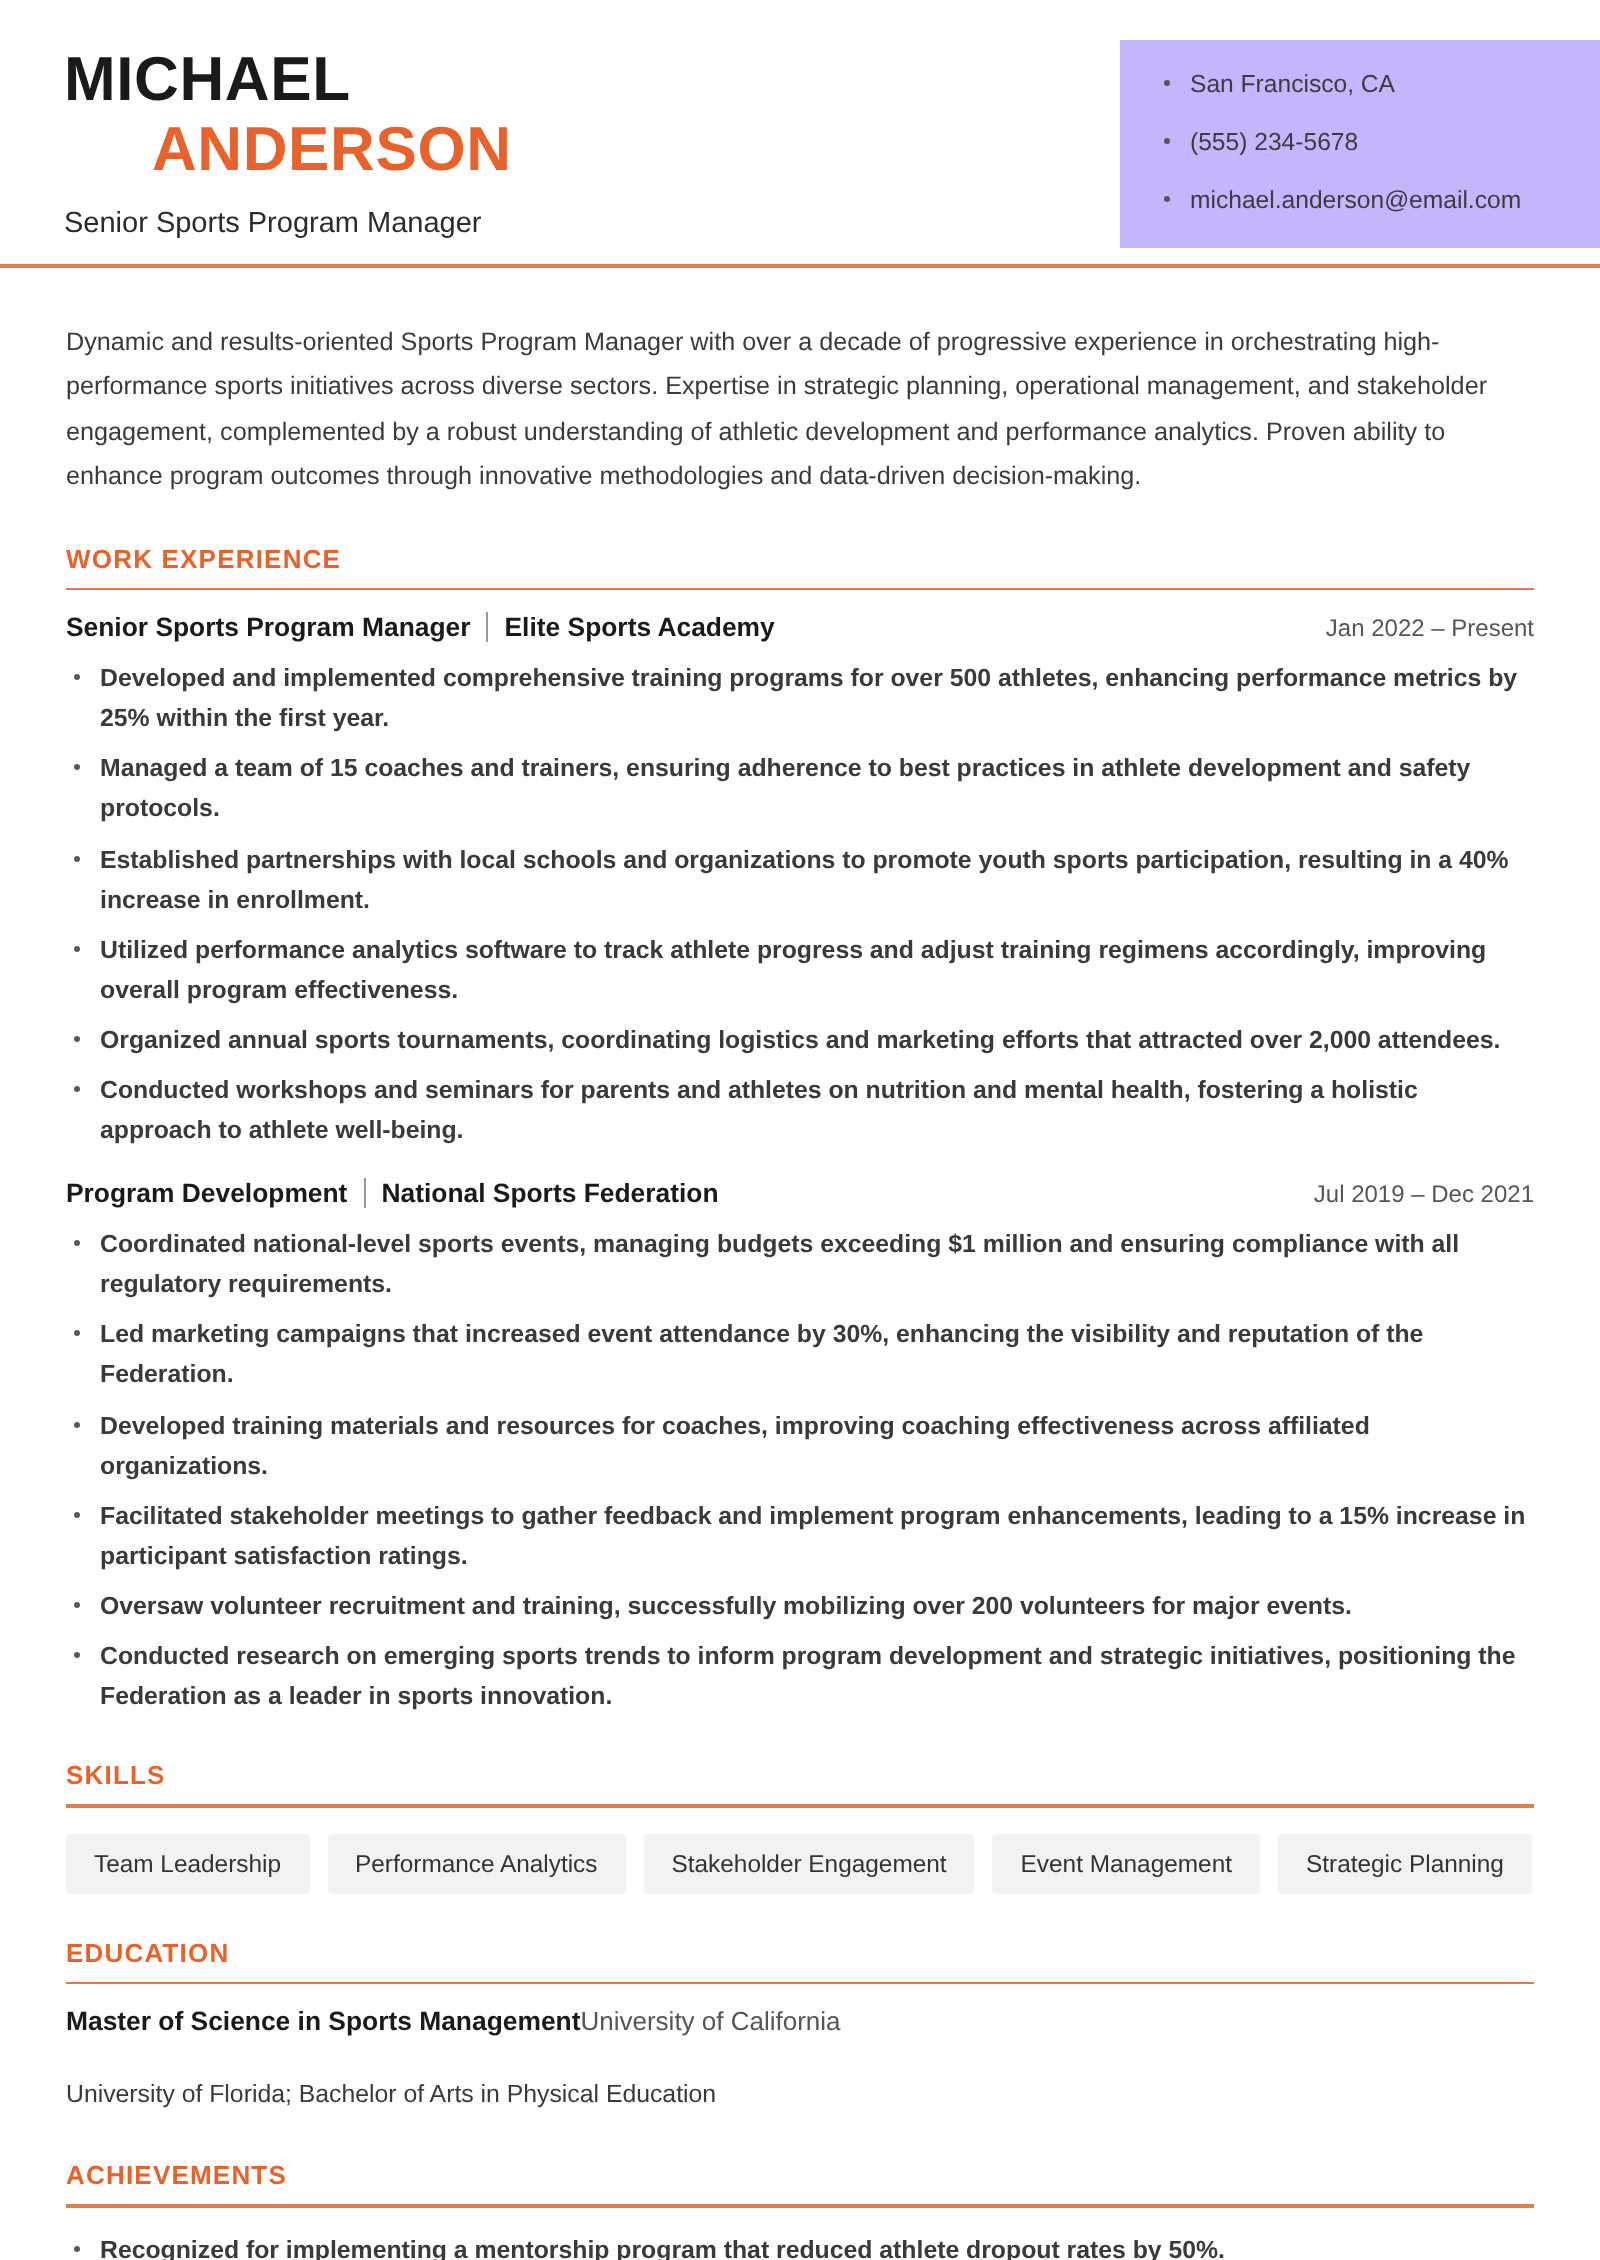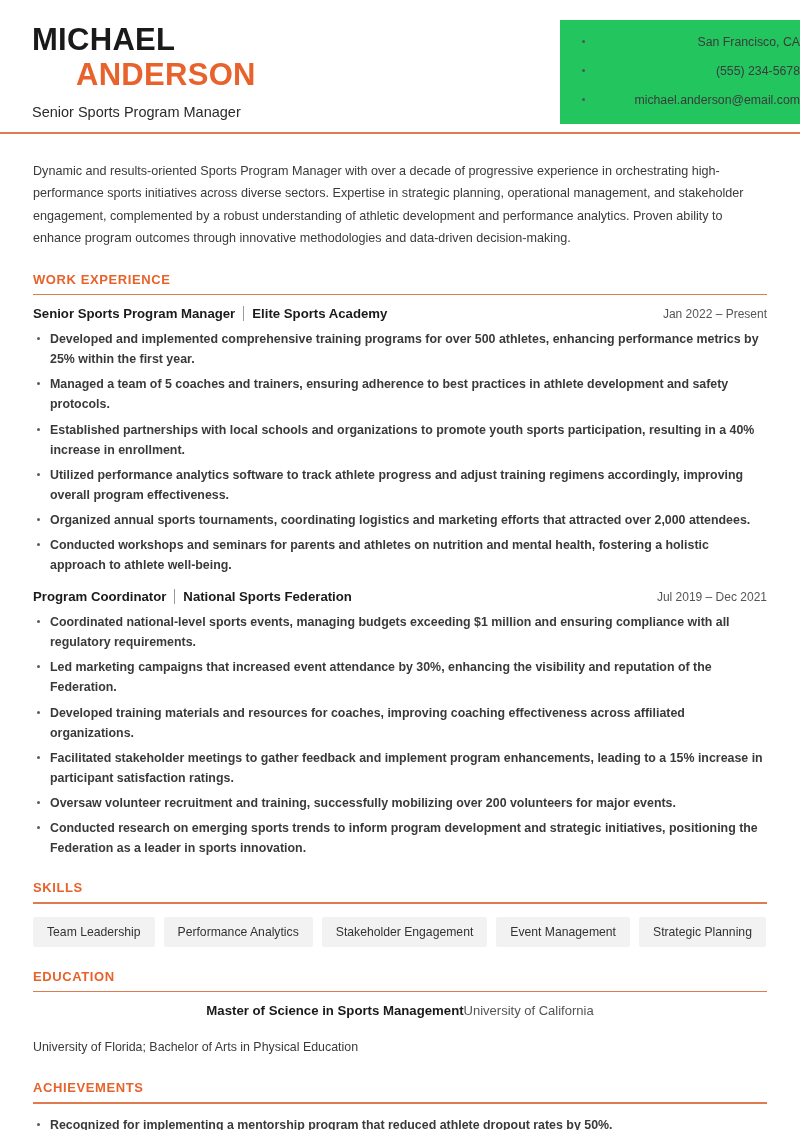--- a/index.html
+++ b/index.html
@@ -46,26 +46,25 @@
   .name-first { color: #1a1a1a; }
   .name-last  { color: #E8622C; margin-left: 44px; }
   .job-title {
     margin-top: 12px;
     font-size: 14.5px;
     color: #2b2b2b;
     font-weight: normal;
   }
 
   .contact-box {
-    background: #22c55e;
+    background: #c4b5fd;
     width: 240px;
     margin-top: 20px;
     padding: 14px 0 14px 22px;
     box-sizing: border-box;
-    text-align: right;
   }
   .contact-list {
     list-style: none;
     margin: 0;
     padding: 0;
   }
   .contact-list li {
     font-size: 12.3px;
     color: #3c3c3c;
     line-height: 1.4;
@@ -189,21 +188,21 @@
     font-size: 12.2px;
     color: #333333;
     padding: 8px 14px;
     border-radius: 2px;
     white-space: nowrap;
   }
 
   
   .edu-head {
     display: flex;
-    justify-content: center;
+    justify-content: flex-start;
     align-items: baseline;
   }
   .edu-degree {
     font-size: 13.2px;
     font-weight: bold;
     color: #1a1a1a;
   }
   .edu-school {
     font-size: 13px;
     color: #555555;
@@ -252,32 +251,32 @@
         <div class="job-head">
           <div class="job-role">
             <span>Senior Sports Program Manager</span>
             <span class="sep"></span>
             <span>Elite Sports Academy</span>
           </div>
           <div class="job-dates">Jan 2022 – Present</div>
         </div>
         <ul class="bullets">
           <li>Developed and implemented comprehensive training programs for over 500 athletes, enhancing performance metrics by 25% within the first year.</li>
-          <li>Managed a team of 5 coaches and trainers, ensuring adherence to best practices in athlete development and safety protocols.</li>
+          <li>Managed a team of 15 coaches and trainers, ensuring adherence to best practices in athlete development and safety protocols.</li>
           <li>Established partnerships with local schools and organizations to promote youth sports participation, resulting in a 40% increase in enrollment.</li>
           <li>Utilized performance analytics software to track athlete progress and adjust training regimens accordingly, improving overall program effectiveness.</li>
           <li>Organized annual sports tournaments, coordinating logistics and marketing efforts that attracted over 2,000 attendees.</li>
           <li>Conducted workshops and seminars for parents and athletes on nutrition and mental health, fostering a holistic approach to athlete well-being.</li>
         </ul>
       </div>
 
       <div class="job">
         <div class="job-head">
           <div class="job-role">
-            <span>Program Coordinator</span>
+            <span>Program Development</span>
             <span class="sep"></span>
             <span>National Sports Federation</span>
           </div>
           <div class="job-dates">Jul 2019 – Dec 2021</div>
         </div>
         <ul class="bullets">
           <li>Coordinated national-level sports events, managing budgets exceeding $1 million and ensuring compliance with all regulatory requirements.</li>
           <li>Led marketing campaigns that increased event attendance by 30%, enhancing the visibility and reputation of the Federation.</li>
           <li>Developed training materials and resources for coaches, improving coaching effectiveness across affiliated organizations.</li>
           <li>Facilitated stakeholder meetings to gather feedback and implement program enhancements, leading to a 15% increase in participant satisfaction ratings.</li>

